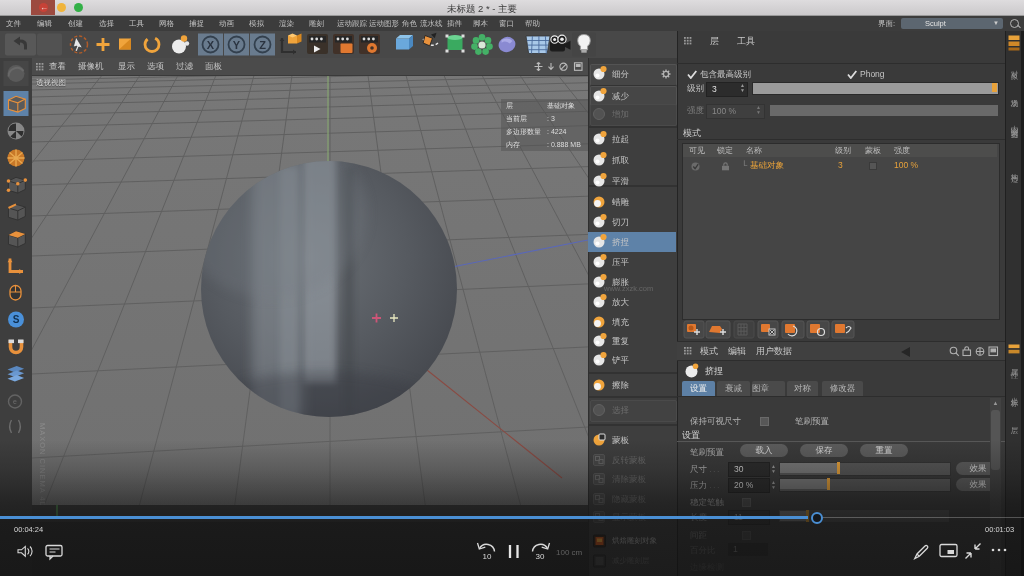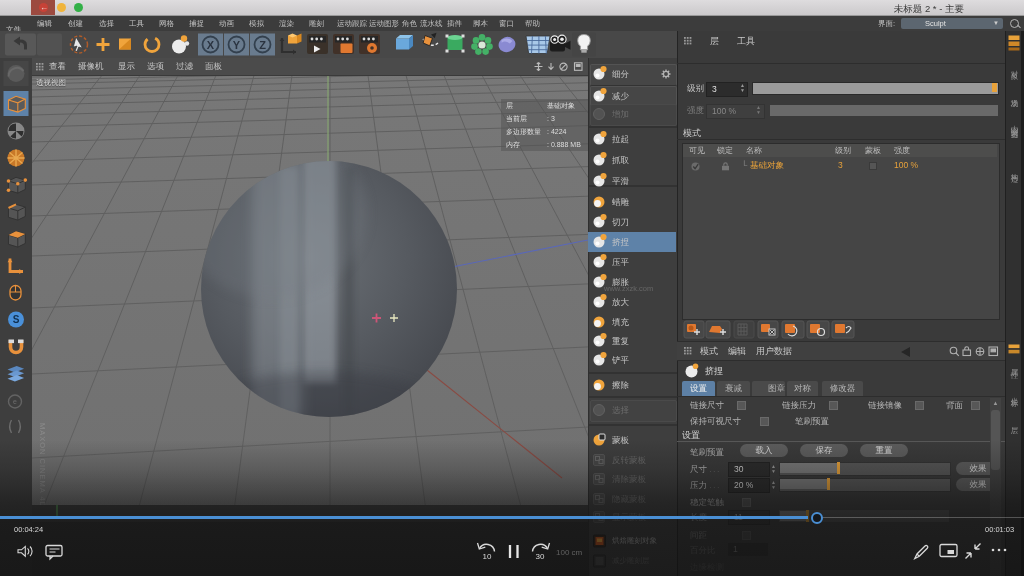--- a/index.html
+++ b/index.html
@@ -7,25 +7,25 @@
 .pill{position:absolute;height:13px;background:#5c5c5c;border-radius:6.5px;color:#d6d6d6;font-size:8.5px;text-align:center;line-height:13px;}
 </style></head><body>
 <div class="ab" style="width:1024px;height:576px;background:#161616;overflow:hidden">
 
 <div class="ab" style="left:0;top:0;width:1024px;height:15px;background:linear-gradient(#dedcde,#cbc9cb);border-bottom:1px solid #999">
   <div class="ab" style="left:31px;top:0;width:24px;height:15px;background:#9c4a40"></div>
   <div class="ab" style="left:39px;top:3px;width:9px;height:9px;border-radius:50%;background:#c74237"></div>
   <div class="ab" style="left:40px;top:3.8px;font-size:8px;line-height:8px;color:#f8e8e4;font-weight:bold">←</div>
   <div class="ab" style="left:57px;top:3px;width:9px;height:9px;border-radius:50%;background:#f0b43c"></div>
   <div class="ab" style="left:74px;top:3px;width:9px;height:9px;border-radius:50%;background:#33b047"></div>
-  <div class="ab" style="left:0;top:2.5px;width:964px;text-align:right;font-size:9.5px;color:#3a3a3a">未标题 2 * - 主要</div>
+  <div class="ab" style="left:0;top:2.5px;width:964px;text-align:center;font-size:9.5px;color:#3a3a3a">未标题 2 * - 主要</div>
 </div>
 
 <div class="ab" style="left:0;top:16px;width:1024px;height:15px;background:#3c3c3c;color:#c2c2c2;font-size:7.5px;line-height:15px">
-  <span class="ab" style="left:6px;top:6px">文件</span>
+  <span class="ab" style="left:6px;top:0">文件</span>
       <span class="ab" style="left:37px;top:0">编辑</span>
       <span class="ab" style="left:68px;top:0">创建</span>
       <span class="ab" style="left:99px;top:0">选择</span>
       <span class="ab" style="left:129px;top:0">工具</span>
       <span class="ab" style="left:159px;top:0">网格</span>
       <span class="ab" style="left:189px;top:0">捕捉</span>
       <span class="ab" style="left:219px;top:0">动画</span>
       <span class="ab" style="left:249px;top:0">模拟</span>
       <span class="ab" style="left:279px;top:0">渲染</span>
       <span class="ab" style="left:309px;top:0">雕刻</span>
@@ -465,20 +465,30 @@
           <rect x="5.6" y="2.8" width="1.8" height="1.8"></rect>
           <rect x="0" y="5.6" width="1.8" height="1.8"></rect>
           <rect x="2.8" y="5.6" width="1.8" height="1.8"></rect>
           <rect x="5.6" y="5.6" width="1.8" height="1.8"></rect>
         </g>
       </svg>
   <span class="ab" style="left:33px">层</span>
       <span class="ab" style="left:60px">工具</span>
 </div>
 <div class="ab" style="left:677px;top:63px;width:328px;height:1px;background:#2d2d2d"></div>
+<div class="ab" style="left:687px;top:68px;width:318px;height:13px;font-size:8.5px;color:#c6c6c6">
+  <svg class="ab" style="left:0;top:1.5px" width="10" height="9">
+        <path d="M1 4.5 l2.8 3.5 5.5 -7" stroke="#ddd" stroke-width="1.8" fill="none"></path>
+      </svg>
+  <span class="ab" style="left:13px;top:1px">包含最高级别</span>
+  <svg class="ab" style="left:160px;top:1.5px" width="10" height="9">
+        <path d="M1 4.5 l2.8 3.5 5.5 -7" stroke="#ddd" stroke-width="1.8" fill="none"></path>
+      </svg>
+  <span class="ab" style="left:173px;top:1px">Phong</span>
+</div>
 <div class="ab" style="left:687px;top:83px;font-size:8.5px;color:#c6c6c6">级别</div>
 <div class="ab" style="left:706px;top:81.5px;width:40px;height:13px;background:#2c2c2c;border:1px solid #222;color:#e4e4e4;font-size:8.5px;line-height:13px"><span style="margin-left:5px">3</span></div>
 <div class="ab" style="left:740px;top:83px;color:#999;font-size:5px;line-height:4.5px">▲<br>▼</div>
 <div class="ab" style="left:752px;top:82px;width:245px;height:11px;background:#9b9b9b;border:1px solid #2a2a2a"></div>
 <div class="ab" style="left:992px;top:83px;width:5px;height:9px;background:#e8a23a"></div>
 <div class="ab" style="left:687px;top:105px;font-size:8.5px;color:#7e7e7e">强度</div>
 <div class="ab" style="left:706px;top:103.5px;width:57px;height:13px;background:#3f3f3f;border:1px solid #333;color:#888;font-size:8.5px;line-height:13px"><span style="margin-left:5px">100 %</span></div>
 <div class="ab" style="left:756px;top:105px;color:#777;font-size:5px;line-height:4.5px">▲<br>▼</div>
 <div class="ab" style="left:769px;top:104px;width:228px;height:11px;background:#696969;border:1px solid #3a3a3a"></div>
 <div class="ab" style="left:683px;top:127px;font-size:9px;color:#cccccc">模式</div>
@@ -571,35 +581,25 @@
   </svg>
 </div>
 <svg class="ab" style="left:684px;top:363px" width="17" height="15">
       <circle cx="7.5" cy="8.5" r="6" fill="#ececec"></circle>
       <circle cx="11.5" cy="3.2" r="2.8" fill="#f0a43c"></circle>
     </svg>
 <div class="ab" style="left:705px;top:365px;font-size:9px;color:#dadada">挤捏</div>
 <div class="ab" style="left:682px;top:381px;height:15px;font-size:8.5px">
   <span class="ab" style="left:0;width:33px;height:15px;background:#5d80a5;color:#eee;text-align:center;line-height:15px;border-radius:2px 2px 0 0">设置</span>
   <span class="ab" style="left:35px;width:33px;height:15px;background:#4a4a4a;color:#b5b5b5;text-align:center;line-height:15px;border-radius:2px 2px 0 0">衰减</span>
-  <span class="ab" style="left:70px;width:33px;height:15px;background:#4a4a4a;color:#b5b5b5;text-align:right;line-height:15px;border-radius:2px 2px 0 0">图章</span>
+  <span class="ab" style="left:70px;width:33px;height:15px;background:#4a4a4a;color:#b5b5b5;text-align:left;line-height:15px;border-radius:2px 2px 0 0">图章</span>
   <span class="ab" style="left:105px;width:31px;height:15px;background:#4a4a4a;color:#b5b5b5;text-align:center;line-height:15px;border-radius:2px 2px 0 0">对称</span>
   <span class="ab" style="left:140px;width:41px;height:15px;background:#4a4a4a;color:#b5b5b5;text-align:center;line-height:15px;border-radius:2px 2px 0 0">修改器</span>
 </div>
 <div class="ab" style="left:677px;top:396px;width:328px;height:1px;background:#2d2d2d"></div>
-<div class="ab" style="left:690px;top:400px;font-size:8.5px;color:#b4b4b4;width:310px;height:11px">
-  <span class="ab" style="left:0">链接尺寸</span>
-      <span class="cb" style="left:47px;top:1px"></span>
-  <span class="ab" style="left:92px">链接压力</span>
-      <span class="cb" style="left:139px;top:1px"></span>
-  <span class="ab" style="left:178px">链接镜像</span>
-      <span class="cb" style="left:225px;top:1px"></span>
-  <span class="ab" style="left:256px">背面</span>
-      <span class="cb" style="left:281px;top:1px"></span>
-</div>
 <div class="ab" style="left:690px;top:416px;font-size:8.5px;color:#b4b4b4;width:310px;height:11px">
   <span class="ab" style="left:0">保持可视尺寸</span>
       <span class="cb" style="left:70px;top:1px"></span>
   <span class="ab" style="left:105px">笔刷预置</span>
 </div>
 <div class="ab" style="left:682px;top:429px;font-size:9px;color:#d0d0d0">设置</div>
 <div class="ab" style="left:677px;top:441px;width:328px;height:1px;background:#585858"></div>
 <div class="ab" style="left:690px;top:447px;font-size:8.5px;color:#aaa">笔刷预置</div>
 <div class="pill" style="left:740px;top:444px;width:48px">载入</div>
 <div class="pill" style="left:800px;top:444px;width:48px">保存</div>

